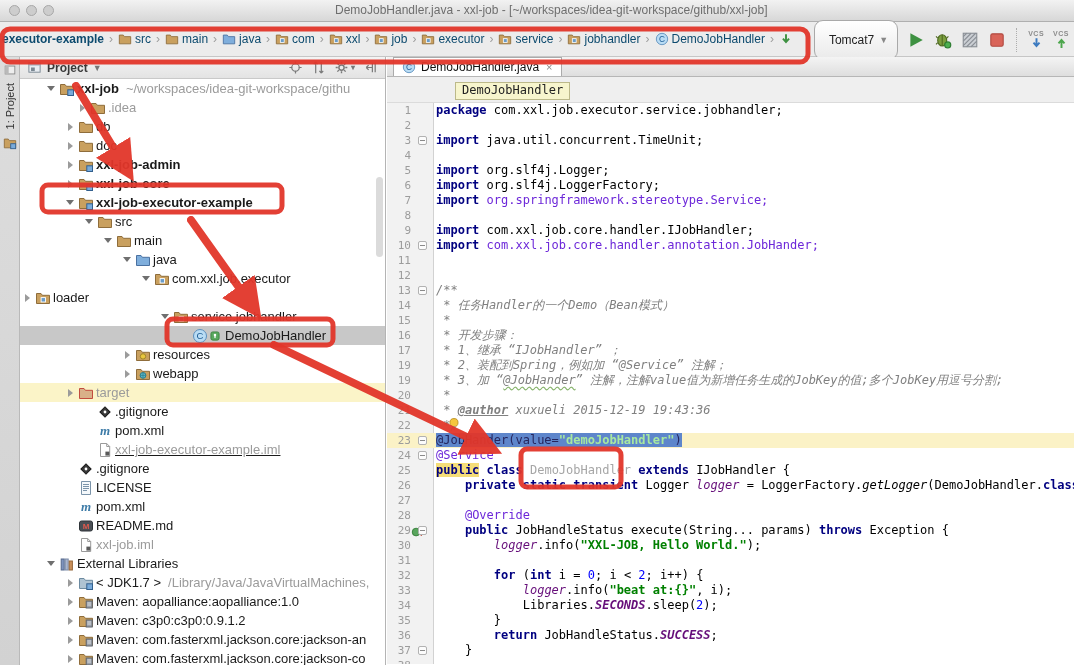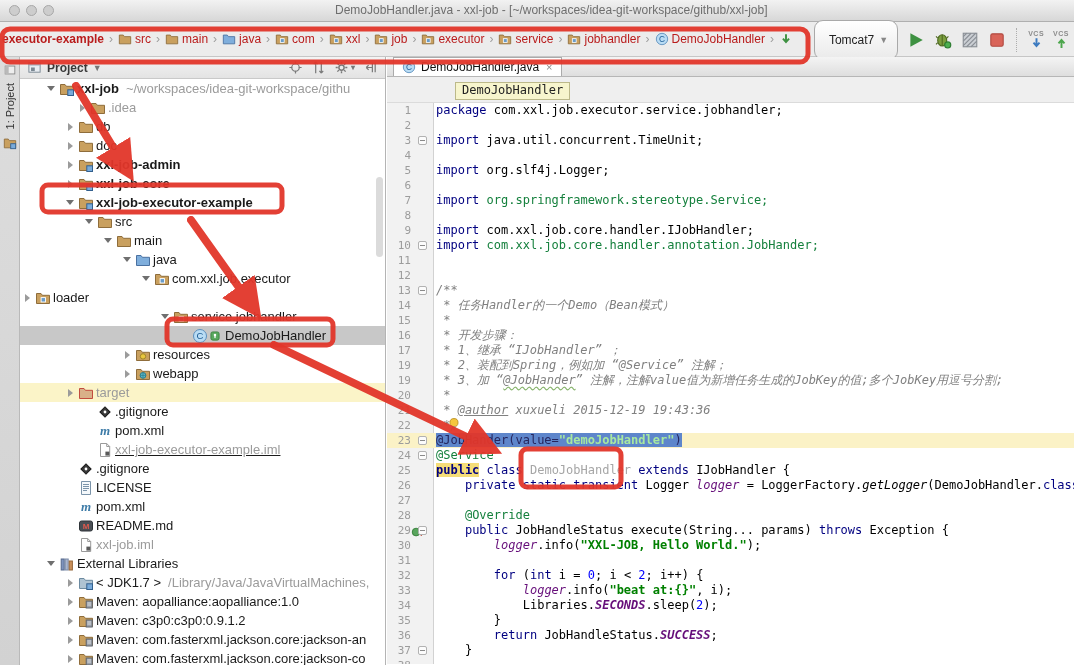--- a/index.html
+++ b/index.html
@@ -13,21 +13,21 @@
             background:linear-gradient(#F2F2F2,#D7D7D7);border-bottom:1px solid #AFAFAF;box-sizing:border-box}
   .tl{position:absolute;top:5px;width:11px;height:11px;border-radius:50%;
       background:#CDCDCD;border:1px solid #A8A8A8;box-sizing:border-box}
   #win-title{position:absolute;left:330px;top:3px;display:flex;align-items:center;gap:5px;
              font-size:12px;color:#6E6E6E;white-space:nowrap}
 
   
   #navbar{position:absolute;left:0;top:22px;width:1074px;height:35px;background:#ECECEC;
           border-bottom:1px solid #C6C6C6;box-sizing:border-box;display:flex;align-items:center;padding-left:2px}
   #navbar-items{display:flex;align-items:center;white-space:nowrap;overflow:hidden;width:812px}
-  .nav-item{display:flex;align-items:center;gap:3px;font-size:12px;color:#b91c1c}
+  .nav-item{display:flex;align-items:center;gap:3px;font-size:12px;color:#0c4a6e}
   .nav-item .icon{width:14px;height:14px}
   .nav-item .icon svg{width:14px;height:14px}
   .nav-bold{font-weight:bold}
   .nav-sep{color:#9E9E9E;margin:0 5px;font-size:12px}
 
   
   #toolbar{position:absolute;right:0;top:22px;height:35px;display:flex;align-items:center;gap:9px;padding-right:5px}
   #tomcat-select{display:flex;align-items:center;gap:5px;height:22px;padding:8px 9px;font-size:12px;color:#222;
                  background:linear-gradient(#FFFFFF,#EAEAEA);border:1px solid #A9A9A9;border-radius:9px}
   #tomcat-select .caret{color:#888;font-size:9px}
@@ -93,28 +93,28 @@
   .num{position:absolute;left:0;top:0;width:24px;text-align:right;color:#9C9C9C;font-size:11px;font-family:"DejaVu Sans Mono",monospace}
   .ct{position:absolute;left:49px;top:0}
   .fold{position:absolute;left:31px;top:3px;width:9px;height:9px;background:#FCFCFC;border:1px solid #B2B2B2;border-radius:2px;box-sizing:border-box}
   .fold::after{content:"";position:absolute;left:1px;right:1px;top:3px;height:1px;background:#8A8A8A}
   .ovr{position:absolute;left:24px;top:1px;width:14px;height:14px}
   .ovr svg{width:14px;height:14px}
   #bulb{position:absolute;left:60px;top:314px;width:14px;height:15px}
   #bulb svg{width:14px;height:15px}
 
   
-  .tk-kw{color:#000080;font-weight:normal}
+  .tk-kw{color:#000080;font-weight:bold}
   .tk-p{color:#000}
   .tk-str{color:#008000;font-weight:bold}
   .tk-num{color:#0000FF}
   .tk-com{color:#808080;font-style:italic}
   .tk-comw{color:#808080;font-style:italic;text-decoration:underline wavy #86B36B;text-underline-offset:2px}
-  .tk-comtag{color:#808080;font-style:italic;font-weight:normal;text-decoration:underline}
-  .tk-ann{color:#15803d}
+  .tk-comtag{color:#808080;font-style:italic;font-weight:bold;text-decoration:underline}
+  .tk-ann{color:#6d28d9}
   .tk-fld{color:#660E7A;font-style:italic}
   .tk-sf{color:#660E7A;font-style:italic;font-weight:bold}
   .tk-im{color:#000;font-style:italic}
   .tk-gr{color:#A6A6A6}
   .tk-hlkw{color:#000080;font-weight:bold;background:#F5DD78}
   .tk-selann{color:#26265E;background:#5E86CB}
   .tk-selstr{color:#A8E8A0;font-weight:bold;background:#5E86CB}
 
   
   #overlay{position:absolute;left:0;top:0;width:1074px;height:665px;z-index:99;pointer-events:none}
@@ -741,21 +741,21 @@
     <div id="hintbox">DemoJobHandler</div>
   </div>
   <div id="codearea">
     <div id="gutter-bg"></div>
     <div id="code-lines">
         <div class="cl"><span class="num">1</span><span class="ct"><span class="tk-kw">package</span><span class="tk-p"> com.xxl.job.executor.service.jobhandler;</span></span></div>
         <div class="cl"><span class="num">2</span><span class="ct"></span></div>
         <div class="cl"><span class="num">3</span><span class="fold"></span><span class="ct"><span class="tk-kw">import</span><span class="tk-p"> java.util.concurrent.TimeUnit;</span></span></div>
         <div class="cl"><span class="num">4</span><span class="ct"></span></div>
         <div class="cl"><span class="num">5</span><span class="ct"><span class="tk-kw">import</span><span class="tk-p"> org.slf4j.Logger;</span></span></div>
-        <div class="cl"><span class="num">6</span></div>
+        <div class="cl"><span class="num">6</span><span class="ct"><span class="tk-kw">import</span><span class="tk-p"> org.slf4j.LoggerFactory;</span></span></div>
         <div class="cl"><span class="num">7</span><span class="ct"><span class="tk-kw">import</span><span class="tk-ann"> org.springframework.stereotype.Service;</span></span></div>
         <div class="cl"><span class="num">8</span><span class="ct"></span></div>
         <div class="cl"><span class="num">9</span><span class="ct"><span class="tk-kw">import</span><span class="tk-p"> com.xxl.job.core.handler.IJobHandler;</span></span></div>
         <div class="cl"><span class="num">10</span><span class="fold"></span><span class="ct"><span class="tk-kw">import</span><span class="tk-ann"> com.xxl.job.core.handler.annotation.JobHander;</span></span></div>
         <div class="cl"><span class="num">11</span><span class="ct"></span></div>
         <div class="cl"><span class="num">12</span><span class="ct"></span></div>
         <div class="cl"><span class="num">13</span><span class="fold"></span><span class="ct"><span class="tk-com">/**</span></span></div>
         <div class="cl"><span class="num">14</span><span class="ct"><span class="tk-com"> * 任务Handler的一个Demo（Bean模式）</span></span></div>
         <div class="cl"><span class="num">15</span><span class="ct"><span class="tk-com"> *</span></span></div>
         <div class="cl"><span class="num">16</span><span class="ct"><span class="tk-com"> * 开发步骤：</span></span></div>

